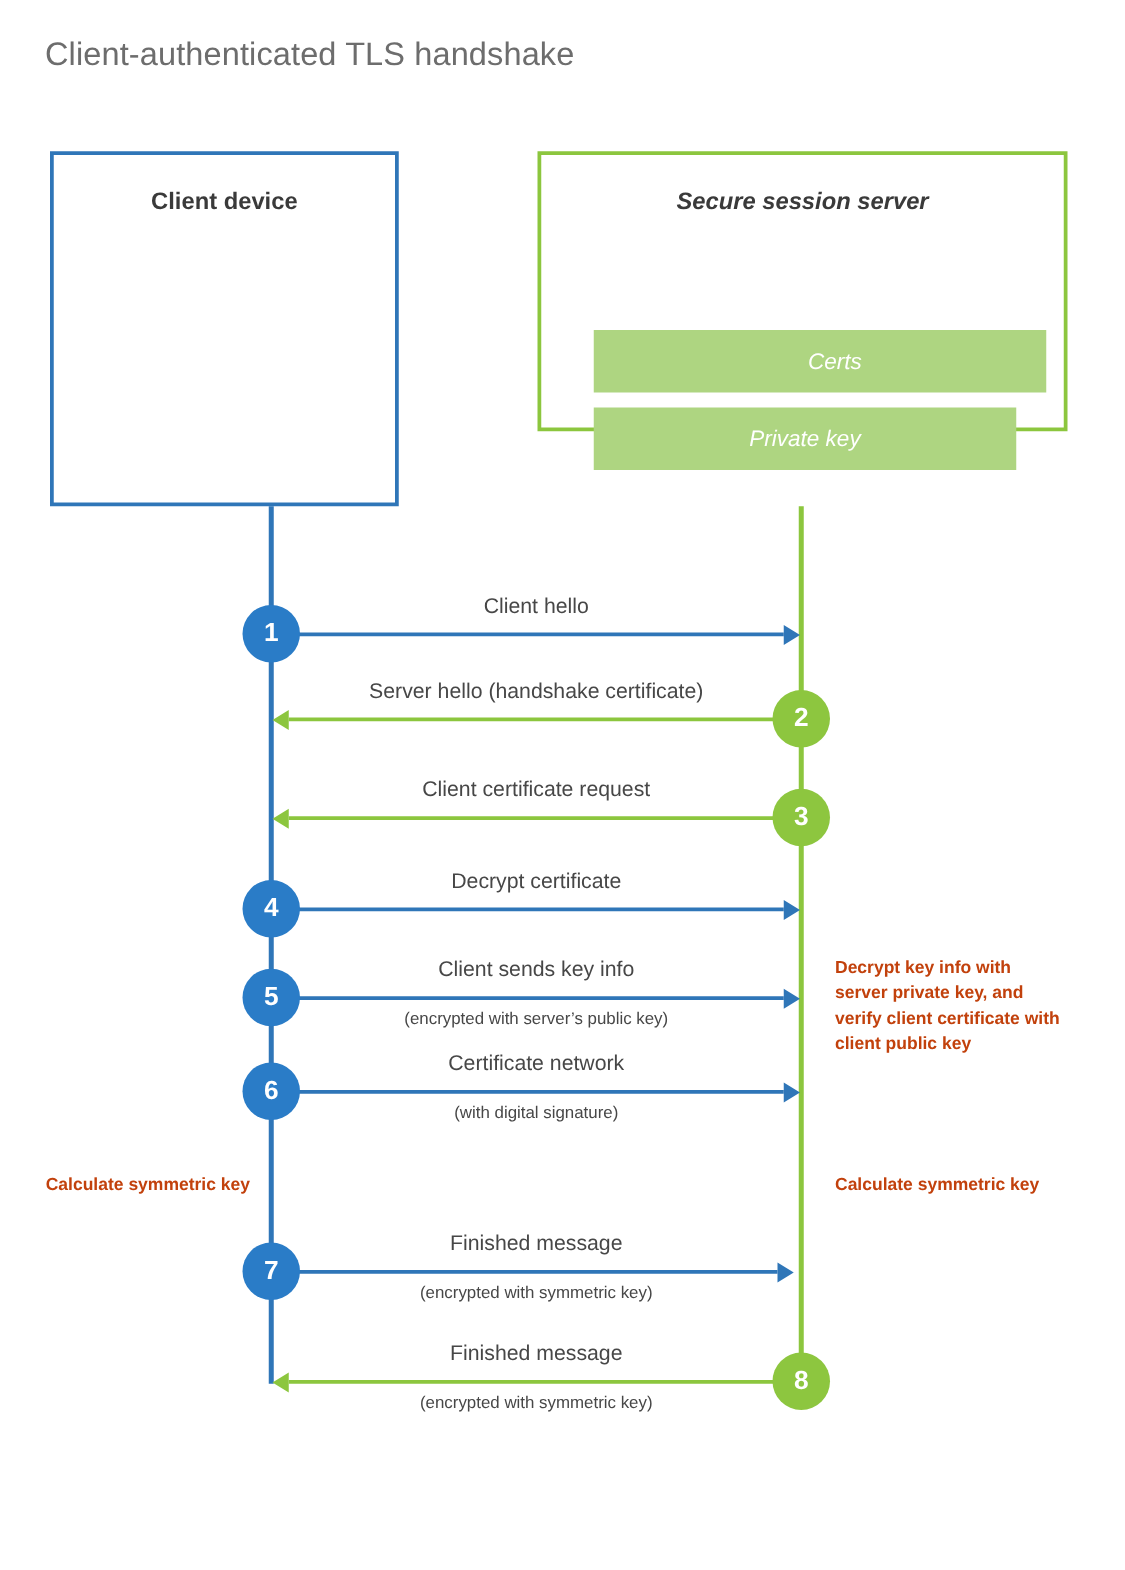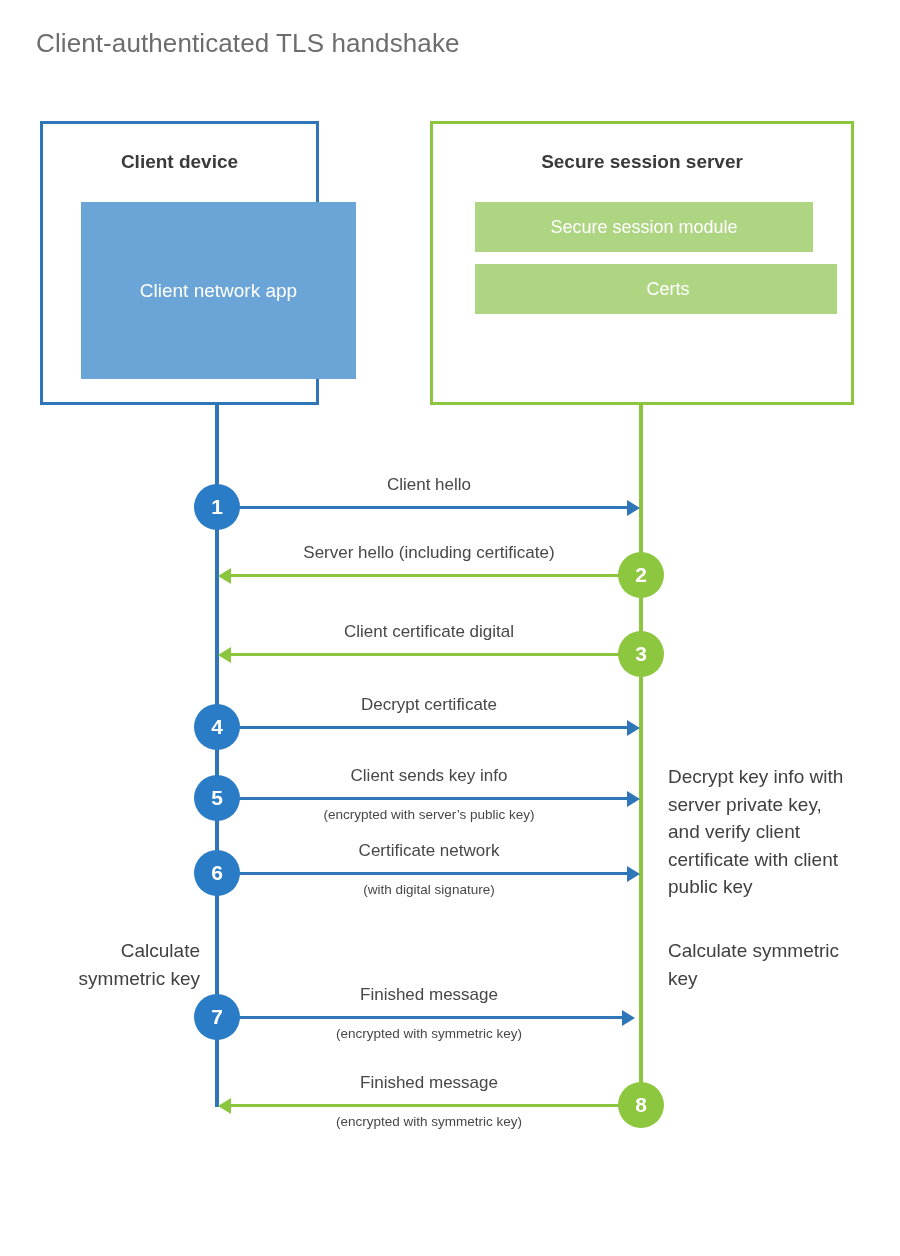--- a/index.html
+++ b/index.html
@@ -38,22 +38,23 @@
     background: #ffffff;
     box-sizing: border-box;
   }
   .actor-box.client {
     left: 40px; top: 121px;
     width: 279px; height: 284px;
     border: 3px solid #2f76b8;
   }
   .actor-box.server {
     left: 430px; top: 121px;
-    width: 424px; height: 284px;
+    width: 424px; height: 224px;
     border: 3px solid #8cc63e;
+    font-style: italic;
   }
   .actor-title {
     position: absolute;
     top: 27px;
     left: 0; right: 0;
     text-align: center;
     font-size: 19px;
     font-weight: bold;
     color: #3a3a3a;
   }
@@ -171,23 +172,23 @@
     font-size: 13.5px;
     font-weight: 400;
     color: #474747;
     top: 9px;
     white-space: nowrap;
   }
 
   
   .side-note {
     position: absolute;
-    font-size: 19px;
-    font-weight: 400;
-    color: #404040;
+    font-size: 14px;
+    font-weight: 700;
+    color: #c2410c;
     line-height: 1.45;
   }
   .side-note.right-note {
     left: 668px;
     width: 180px;
     text-align: left;
   }
   .side-note.left-note {
     left: 35px;
     width: 165px;
@@ -199,48 +200,47 @@
 </style>
 </head>
 <body>
 
 <div id="stage">
 
   <div class="page-title">Client-authenticated TLS handshake</div>
 
   <div class="actor-box client">
     <div class="actor-title">Client device</div>
-    <div class="client-app-block">Client network app</div>
   </div>
 
   <div class="actor-box server">
     <div class="actor-title">Secure session server</div>
-    <div class="server-module m0">Secure session module</div>
     <div class="server-module m1">Certs</div>
+    <div class="server-module m2">Private key</div>
   </div>
 
   <div class="lifeline client-line"></div>
   <div class="lifeline server-line"></div>
 
   <div class="step ltr" style="top:507px">
     <div class="step-label">Client hello</div>
     <div class="arrow-line" style="left:218px;width:409px"></div>
     <div class="arrow-head right" style="left:627px"></div>
     <div class="step-circle">1</div>
   </div>
 
   <div class="step rtl" style="top:575px">
-    <div class="step-label">Server hello (including certificate)</div>
+    <div class="step-label">Server hello (handshake certificate)</div>
     <div class="arrow-line" style="left:231px;width:389px"></div>
     <div class="arrow-head left" style="left:218px"></div>
     <div class="step-circle">2</div>
   </div>
 
   <div class="step rtl" style="top:654px">
-    <div class="step-label">Client certificate digital</div>
+    <div class="step-label">Client certificate request</div>
     <div class="arrow-line" style="left:231px;width:389px"></div>
     <div class="arrow-head left" style="left:218px"></div>
     <div class="step-circle">3</div>
   </div>
 
   <div class="step ltr" style="top:727px">
     <div class="step-label">Decrypt certificate</div>
     <div class="arrow-line" style="left:218px;width:409px"></div>
     <div class="arrow-head right" style="left:627px"></div>
     <div class="step-circle">4</div>

